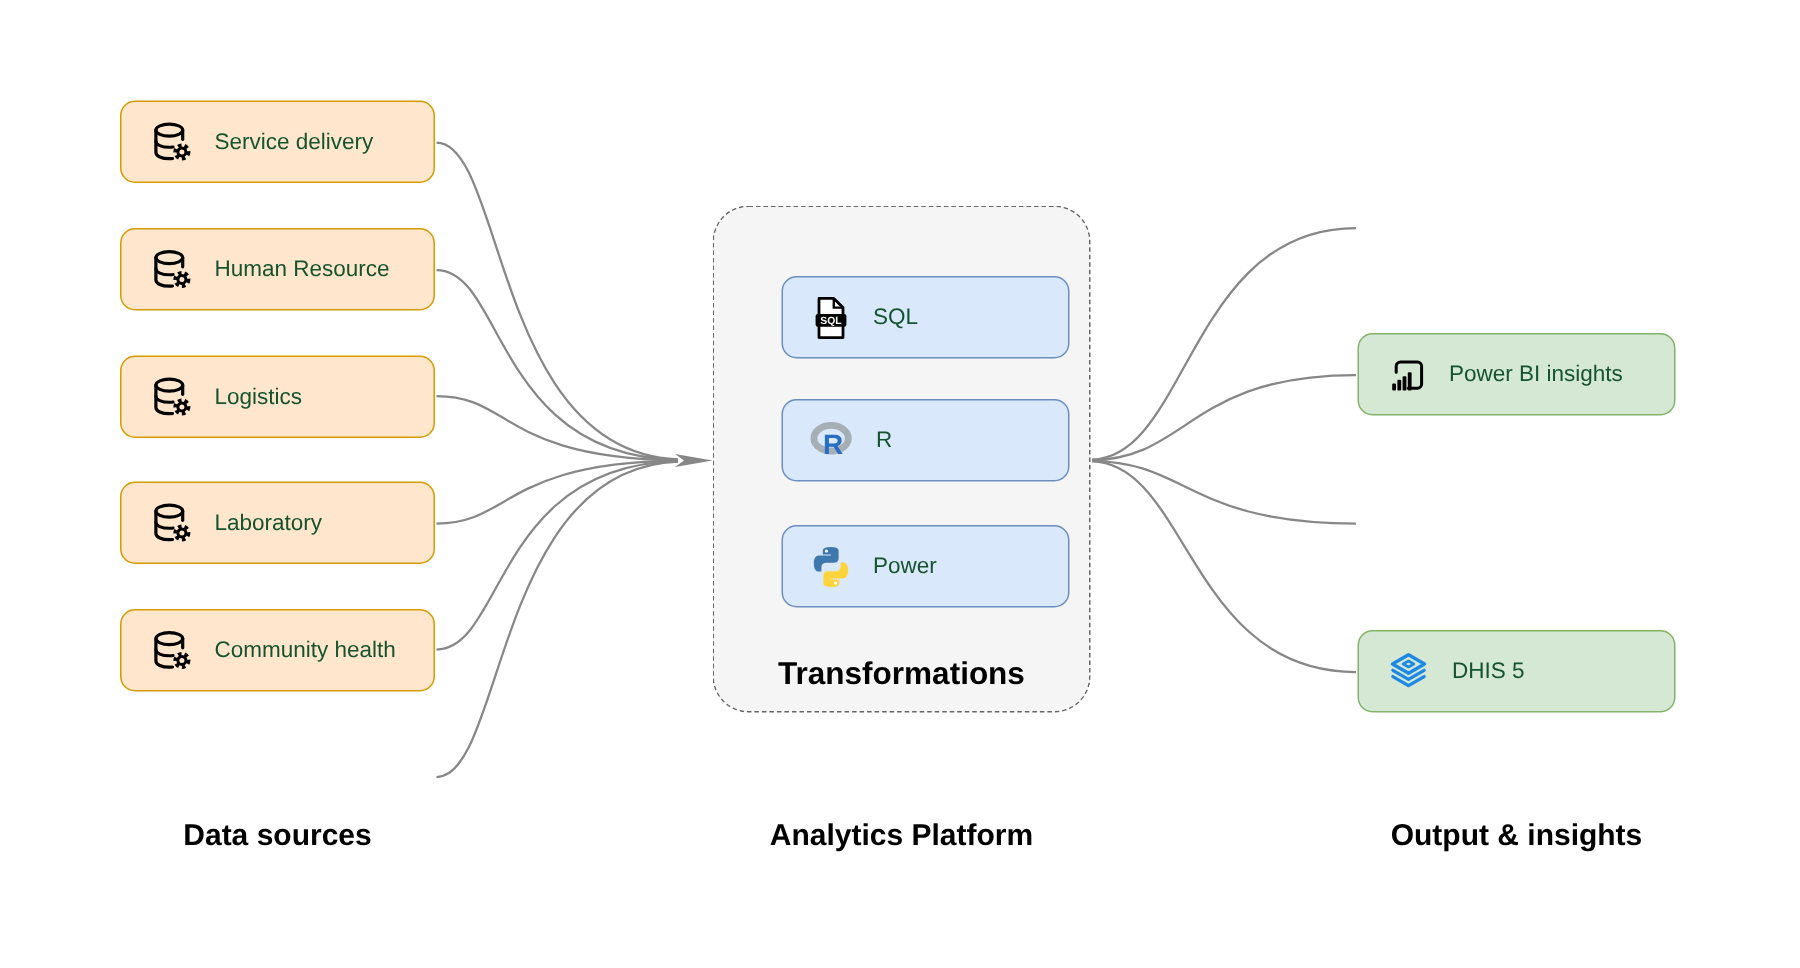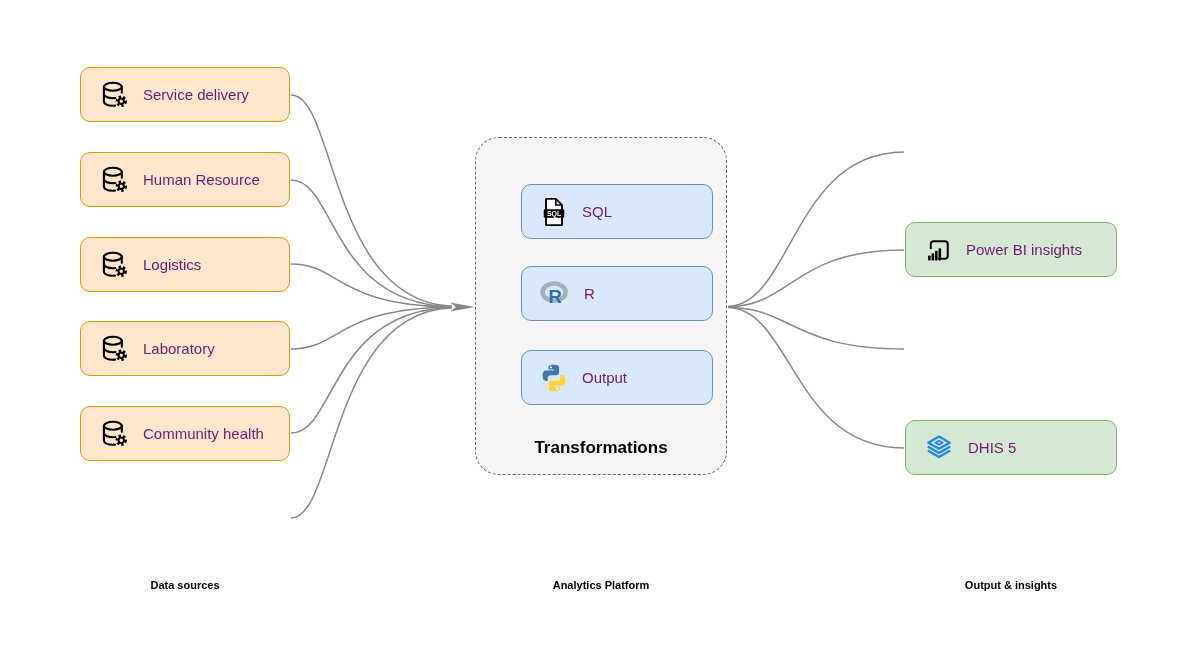--- a/index.html
+++ b/index.html
@@ -4,44 +4,44 @@
 <style>
   html,body{margin:0;padding:0;background:#fff;}
   .canvas{
     position:relative;width:1200px;height:645px;background:#ffffff;
     font-family:"Liberation Sans",sans-serif;color:#000;overflow:hidden;
   }
   .connectors{position:absolute;left:0;top:0;z-index:1;}
   .node{
     position:absolute;z-index:2;display:flex;align-items:center;
     height:55px;border-radius:10px;box-sizing:border-box;
-    font-size:15px;color:#701a75;
+    font-size:15px;color:#14532d;
   }
   .node .nicon{flex:0 0 auto;display:flex;align-items:center;justify-content:center;}
   .node .nlabel{margin-left:12px;white-space:nowrap;}
   .src{
     left:80px;width:210px;background:#FFE6CC;border:1.6px solid #D79B00;padding-left:18px;
   }
   .proc{
     left:521px;width:192px;background:#DAE8FC;border:1.4px solid #6C8EBF;padding-left:16px;
   }
   .out{
     left:905px;width:212px;background:#D5E8D4;border:1.4px solid #82B366;padding-left:16px;
   }
   .platform-box{
     position:absolute;left:475px;top:137px;width:252px;height:338px;z-index:1;
     background:#F5F5F5;border:1.6px dashed #666666;border-radius:24px;box-sizing:border-box;
   }
   .platform-label{
     position:absolute;left:475px;top:438px;width:252px;z-index:2;
-    text-align:center;font-weight:bold;font-size:17px;
+    text-align:center;font-weight:bold;font-size:21px;
   }
   .col-heading{
-    position:absolute;top:579px;z-index:2;text-align:center;
-    font-weight:bold;font-size:11px;
+    position:absolute;top:546px;z-index:2;text-align:center;
+    font-weight:bold;font-size:20px;
   }
   .h-src{left:80px;width:210px;}
   .h-plat{left:475px;width:252px;}
   .h-out{left:905px;width:212px;text-align:center;}
 </style>
 </head>
 <body>
 
 <div class="canvas">
 
@@ -158,21 +158,21 @@
 
   <div class="node proc" style="top:350px">
     <span class="nicon">
       <svg width="32" height="32" viewBox="0 0 24 24">
         <path d="M11.9 2c-4.3 0-4 1.8-4 1.8v1.9h4.1v.6H6.1S3.4 6 3.4 10.2s2.4 4.1 2.4 4.1h1.4v-2s-.1-2.4 2.4-2.4h4s2.2.1 2.2-2.1V3.9S16.2 2 11.9 2z" fill="#3E78AC"></path>
         <path d="M12.1 22c4.3 0 4-1.8 4-1.8v-1.9h-4.1v-.6h5.9s2.7.3 2.7-3.9-2.4-4.1-2.4-4.1h-1.4v2s.1 2.4-2.4 2.4h-4s-2.2-.1-2.2 2.1v4.1S7.8 22 12.1 22z" fill="#FFD43B"></path>
         <circle cx="9.7" cy="4" r=".8" fill="#fff"></circle>
         <circle cx="14.3" cy="20" r=".8" fill="#fff"></circle>
       </svg>
     </span>
-    <span class="nlabel">Output</span>
+    <span class="nlabel">Power</span>
   </div>
 
   <div class="platform-label">Transformations</div>
 
 
   <div class="node out" style="top:222px">
     <span class="nicon">
       <svg width="32" height="32" viewBox="0 0 24 24">
         <path d="M6.6 10.6 V7.6 a2.1 2.1 0 0 1 2.1 -2.1 H17.2 a2.1 2.1 0 0 1 2.1 2.1 V16.5 a2.1 2.1 0 0 1 -2.1 2.1 H12.6" fill="none" stroke="#000" stroke-width="1.5" stroke-linecap="round"></path>
         <rect x="4.6" y="16.2" width="1.9" height="3.6" rx="0.5" fill="#000"></rect>

